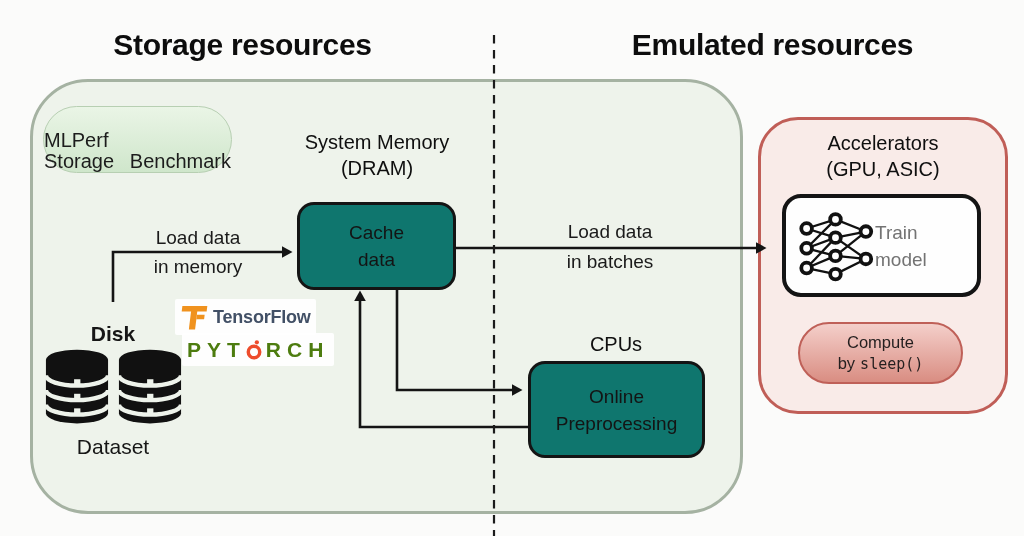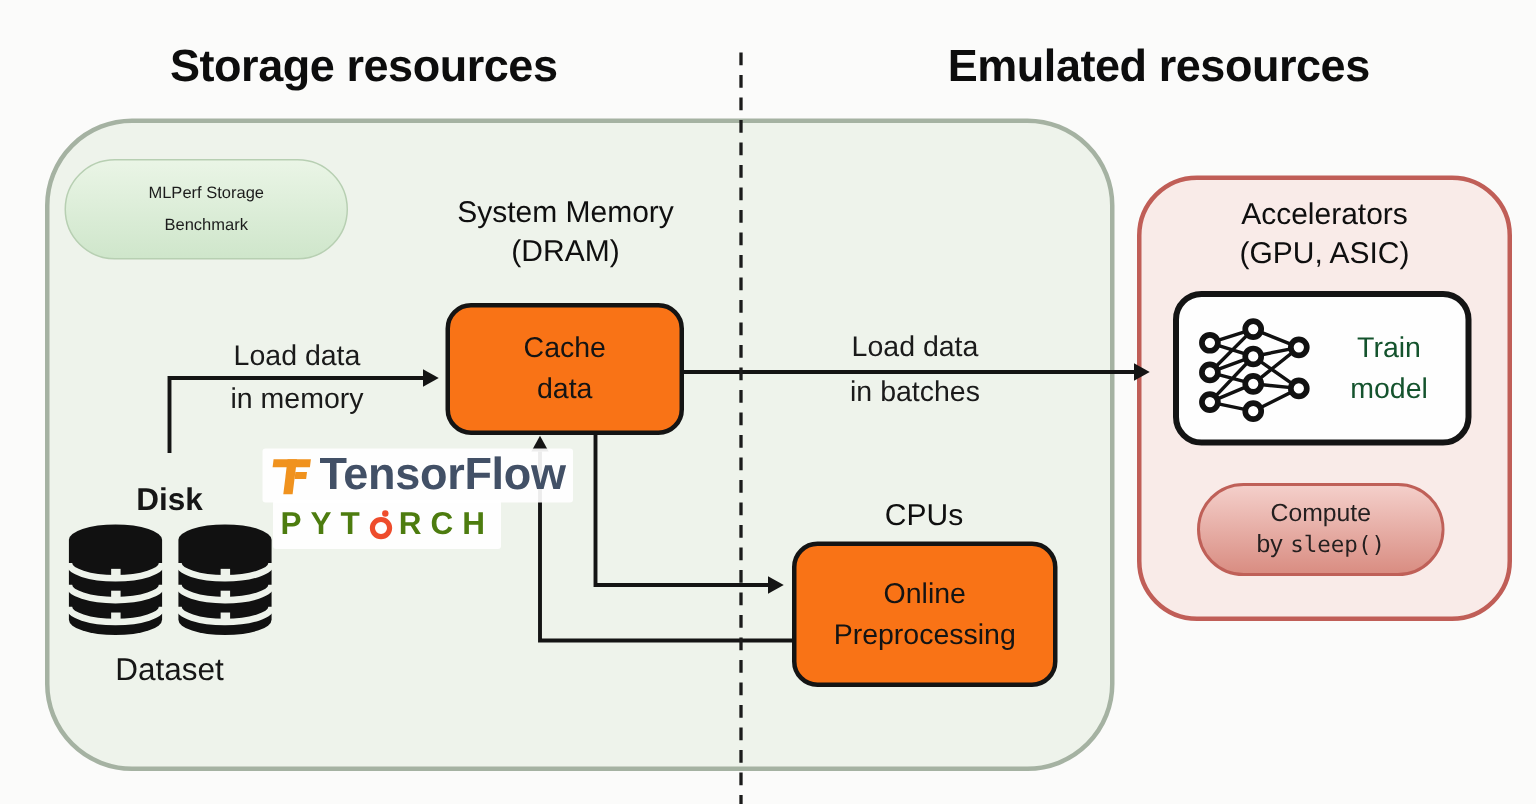--- a/index.html
+++ b/index.html
@@ -18,55 +18,55 @@
   }
   .container-red{
     left:758px;top:117px;width:250px;height:297px;
     background:#f9ebe8;border:3px solid #c05e57;border-radius:40px;
     box-sizing:border-box;
   }
   .badge-green{
     left:43px;top:106px;width:189px;height:67px;border-radius:34px;
     background:linear-gradient(180deg,#eaf5e6 0%,#cfe6cb 100%);
     border:1px solid #b7cfb2;box-sizing:border-box;
-    display:flex;flex-direction:column;justify-content:center;align-items:center;
-    font-size:11px;line-height:21px;color:#1c1c1c;
+    display:flex;flex-direction:row;justify-content:center;align-items:flex-end;
+    font-size:20px;line-height:21px;color:#1c1c1c;
   }
   .subhead{font-size:20px;font-weight:normal;line-height:26px;color:#0f0f0f;}
   .node-box{
-    background:#f97316;border:3.5px solid #141414;box-sizing:border-box;
+    background:#0f766e;border:3.5px solid #141414;box-sizing:border-box;
     display:flex;flex-direction:column;justify-content:center;align-items:center;
     font-size:19px;line-height:27px;color:#141414;
   }
   .cache-box{left:297px;top:202px;width:159px;height:88px;border-radius:17px;}
   .cpu-box{left:528px;top:361px;width:177px;height:97px;border-radius:17px;}
   .train-box{
     left:782px;top:194px;width:199px;height:103px;border-radius:19px;
     background:#fefefe;border:4px solid #141414;box-sizing:border-box;
     display:flex;flex-direction:row;align-items:center;
   }
-  .train-text{font-size:19px;line-height:27px;color:#14532d;text-align:center;flex:1;}
+  .train-text{font-size:19px;line-height:27px;color:#737373;text-align:left;flex:1;}
   .flow-label{font-size:19px;line-height:22px;color:#1a1a1a;}
   .disk-label{font-size:21px;font-weight:bold;}
   .dataset-label{font-size:21px;}
   .pill-red{
     left:798px;top:322px;width:165px;height:62px;border-radius:31px;
     background:linear-gradient(180deg,#f4cfca 0%,#d98d82 100%);
     border:2px solid #bf6058;box-sizing:border-box;
     display:flex;flex-direction:column;justify-content:center;align-items:center;
     font-size:16.5px;line-height:21px;color:#241f1f;
   }
   .pill-red .code{font-family:"DejaVu Sans Mono",monospace;font-size:15px;margin-left:5px;}
   .pill-line2{display:flex;align-items:baseline;}
   .logo-row{
     display:flex;align-items:center;background:rgba(255,255,255,.92);
     padding:2px 5px;border-radius:2px;
   }
   .tf-row{left:175px;top:299px;height:32px;}
-  .tf-text{font-size:30px;font-weight:bold;color:#425066;margin-left:6px;letter-spacing:-.2px;}
+  .tf-text{font-size:18px;font-weight:bold;color:#425066;margin-left:6px;letter-spacing:-.2px;}
   .pt-row{left:182px;top:333px;height:29px;}
   .pt-text{font-size:21px;font-weight:bold;color:#4d7c0f;letter-spacing:6px;}
   .pt-flame{margin:0 3px 0 -1px;}
   svg.overlay{left:0;top:0;pointer-events:none;}
 </style>
 </head>
 <body>
 
 <div class="stage">
 

